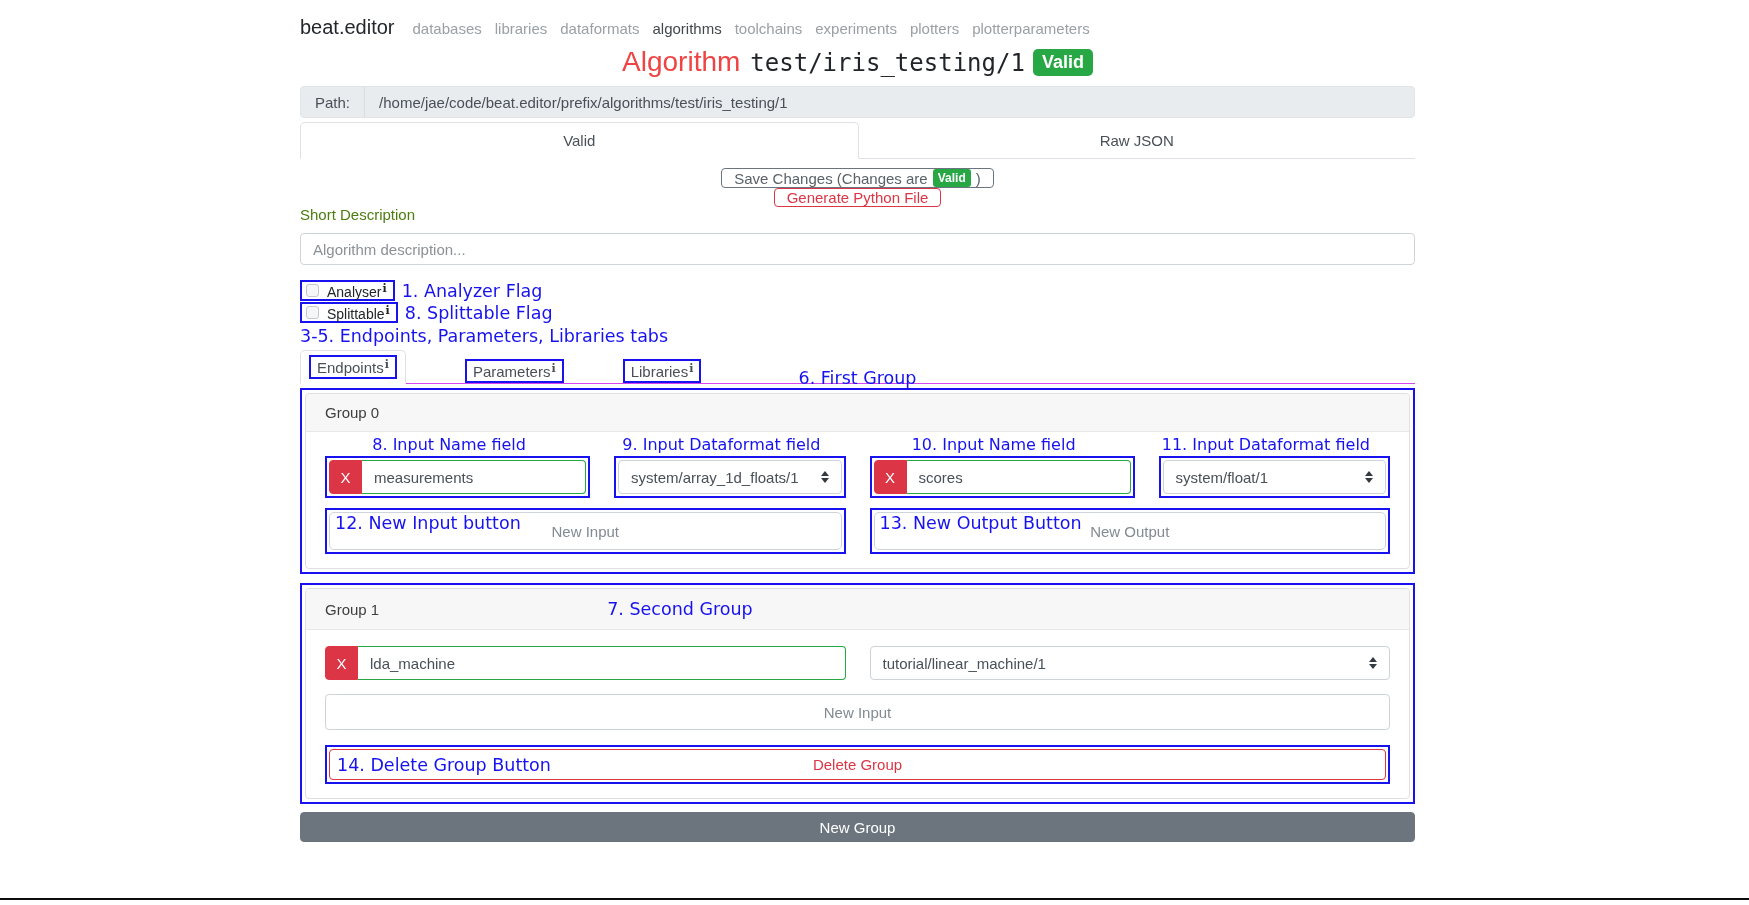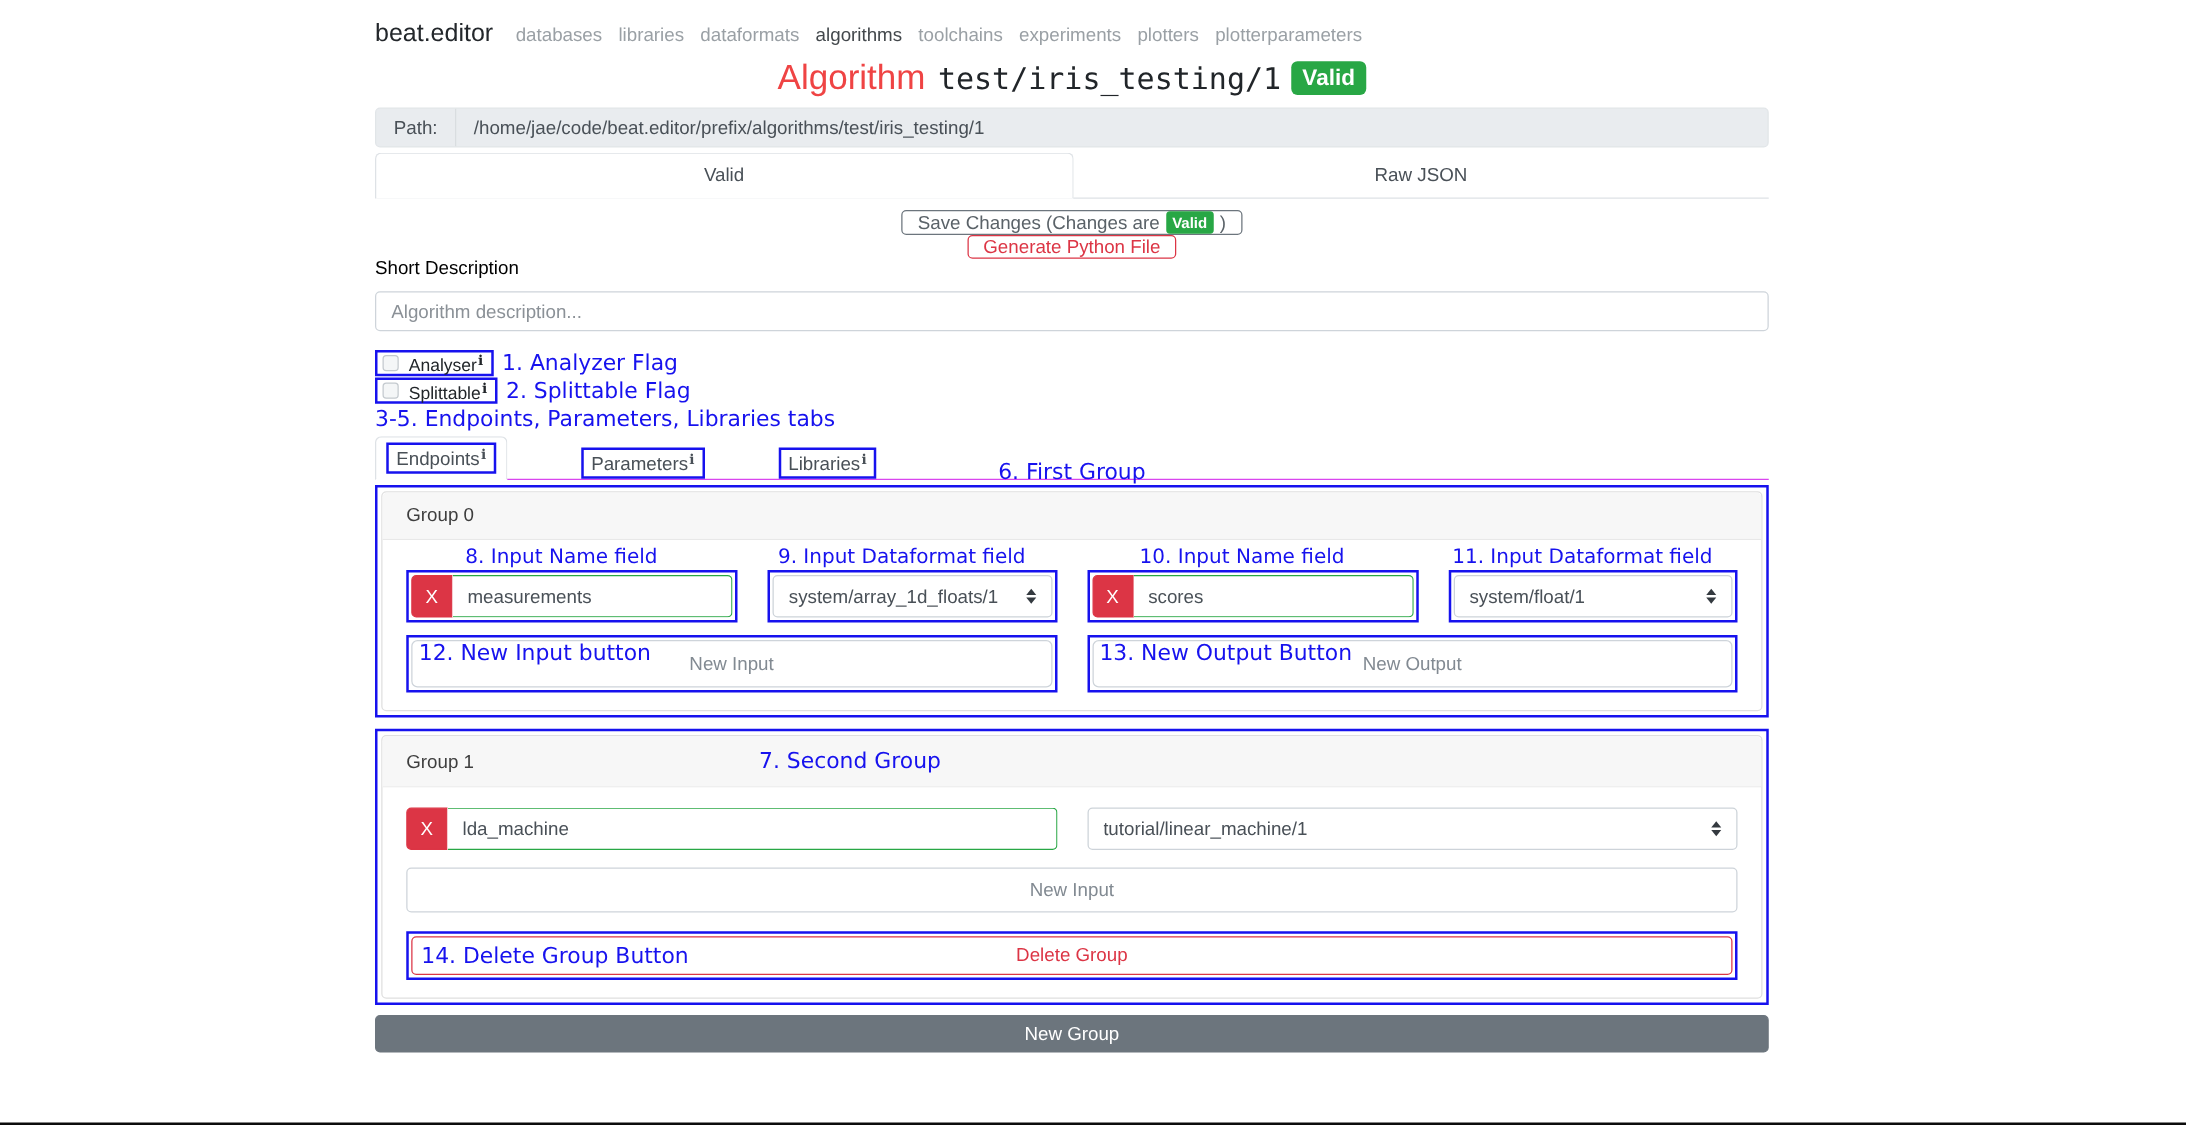--- a/index.html
+++ b/index.html
@@ -30,21 +30,21 @@
   .tab.active { border:1px solid #dee2e6; border-bottom:1px solid #fff; margin-bottom:-1px; border-radius:5px 5px 0 0; background:#fff; }
 
   
   .actions-row { display:flex; margin-top:9px; height:32px;flex-direction:column; }
   .actions-col { flex:1; display:flex; justify-content:center; }
   .btn { display:inline-flex; align-items:center; justify-content:center; background:#fff; border-radius:4px; font-size:15px; cursor:pointer; padding:0 12px; }
   .btn-save { border:1px solid #6c757d; color:#5a6268; gap:5px; }
   .badge-sm { background:#28a745; color:#fff; font-size:12px; font-weight:bold; padding:2px 5px; border-radius:3px; }
   .btn-generate { border:1px solid #dc3545; color:#dc3545; }
 
-  .desc-label { margin-top:6px; font-size:15px; color:#000000; height:18px; }
+  .desc-label { margin-top:6px; font-size:15px; color:#4d7c0f; height:18px; }
   .desc-input { margin-top:9px; width:100%; height:32px; border:1px solid #ced4da; border-radius:4px; padding:0 12px; font-size:15px; color:#495057; font-family:"Liberation Sans",sans-serif; }
   .desc-input::placeholder { color:#8b9197; }
 
   
   .ann { font-family:"DejaVu Sans",sans-serif; color:#1712ee; font-size:17.5px; }
   .annbox { border:2px solid #1712ee; }
 
   
   .flags-block { margin-top:15px; }
   .flag-row { display:flex; align-items:center; height:21px; margin-bottom:1px; }
@@ -162,21 +162,21 @@
         <span class="checkbox"></span>
         <span class="flag-label"><span>Analyser</span><span class="sup-i">i</span></span>
       </span>
       <span class="ann flag-ann">1. Analyzer Flag</span>
     </div>
     <div class="flag-row">
       <span class="flag-box annbox">
         <span class="checkbox"></span>
         <span class="flag-label"><span>Splittable</span><span class="sup-i">i</span></span>
       </span>
-      <span class="ann flag-ann">2. Splittable Flag</span>
+      <span class="ann flag-ann">8. Splittable Flag</span>
     </div>
   </div>
 
   <div class="ann ann-tabs">3-5. Endpoints, Parameters, Libraries tabs</div>
 
   
   <div class="subtabs-row">
     <div class="subtab-active-wrap">
       <span class="subtab-box annbox">
         <span class="subtab-label"><span>Endpoints</span><span class="sup-i">i</span></span>

